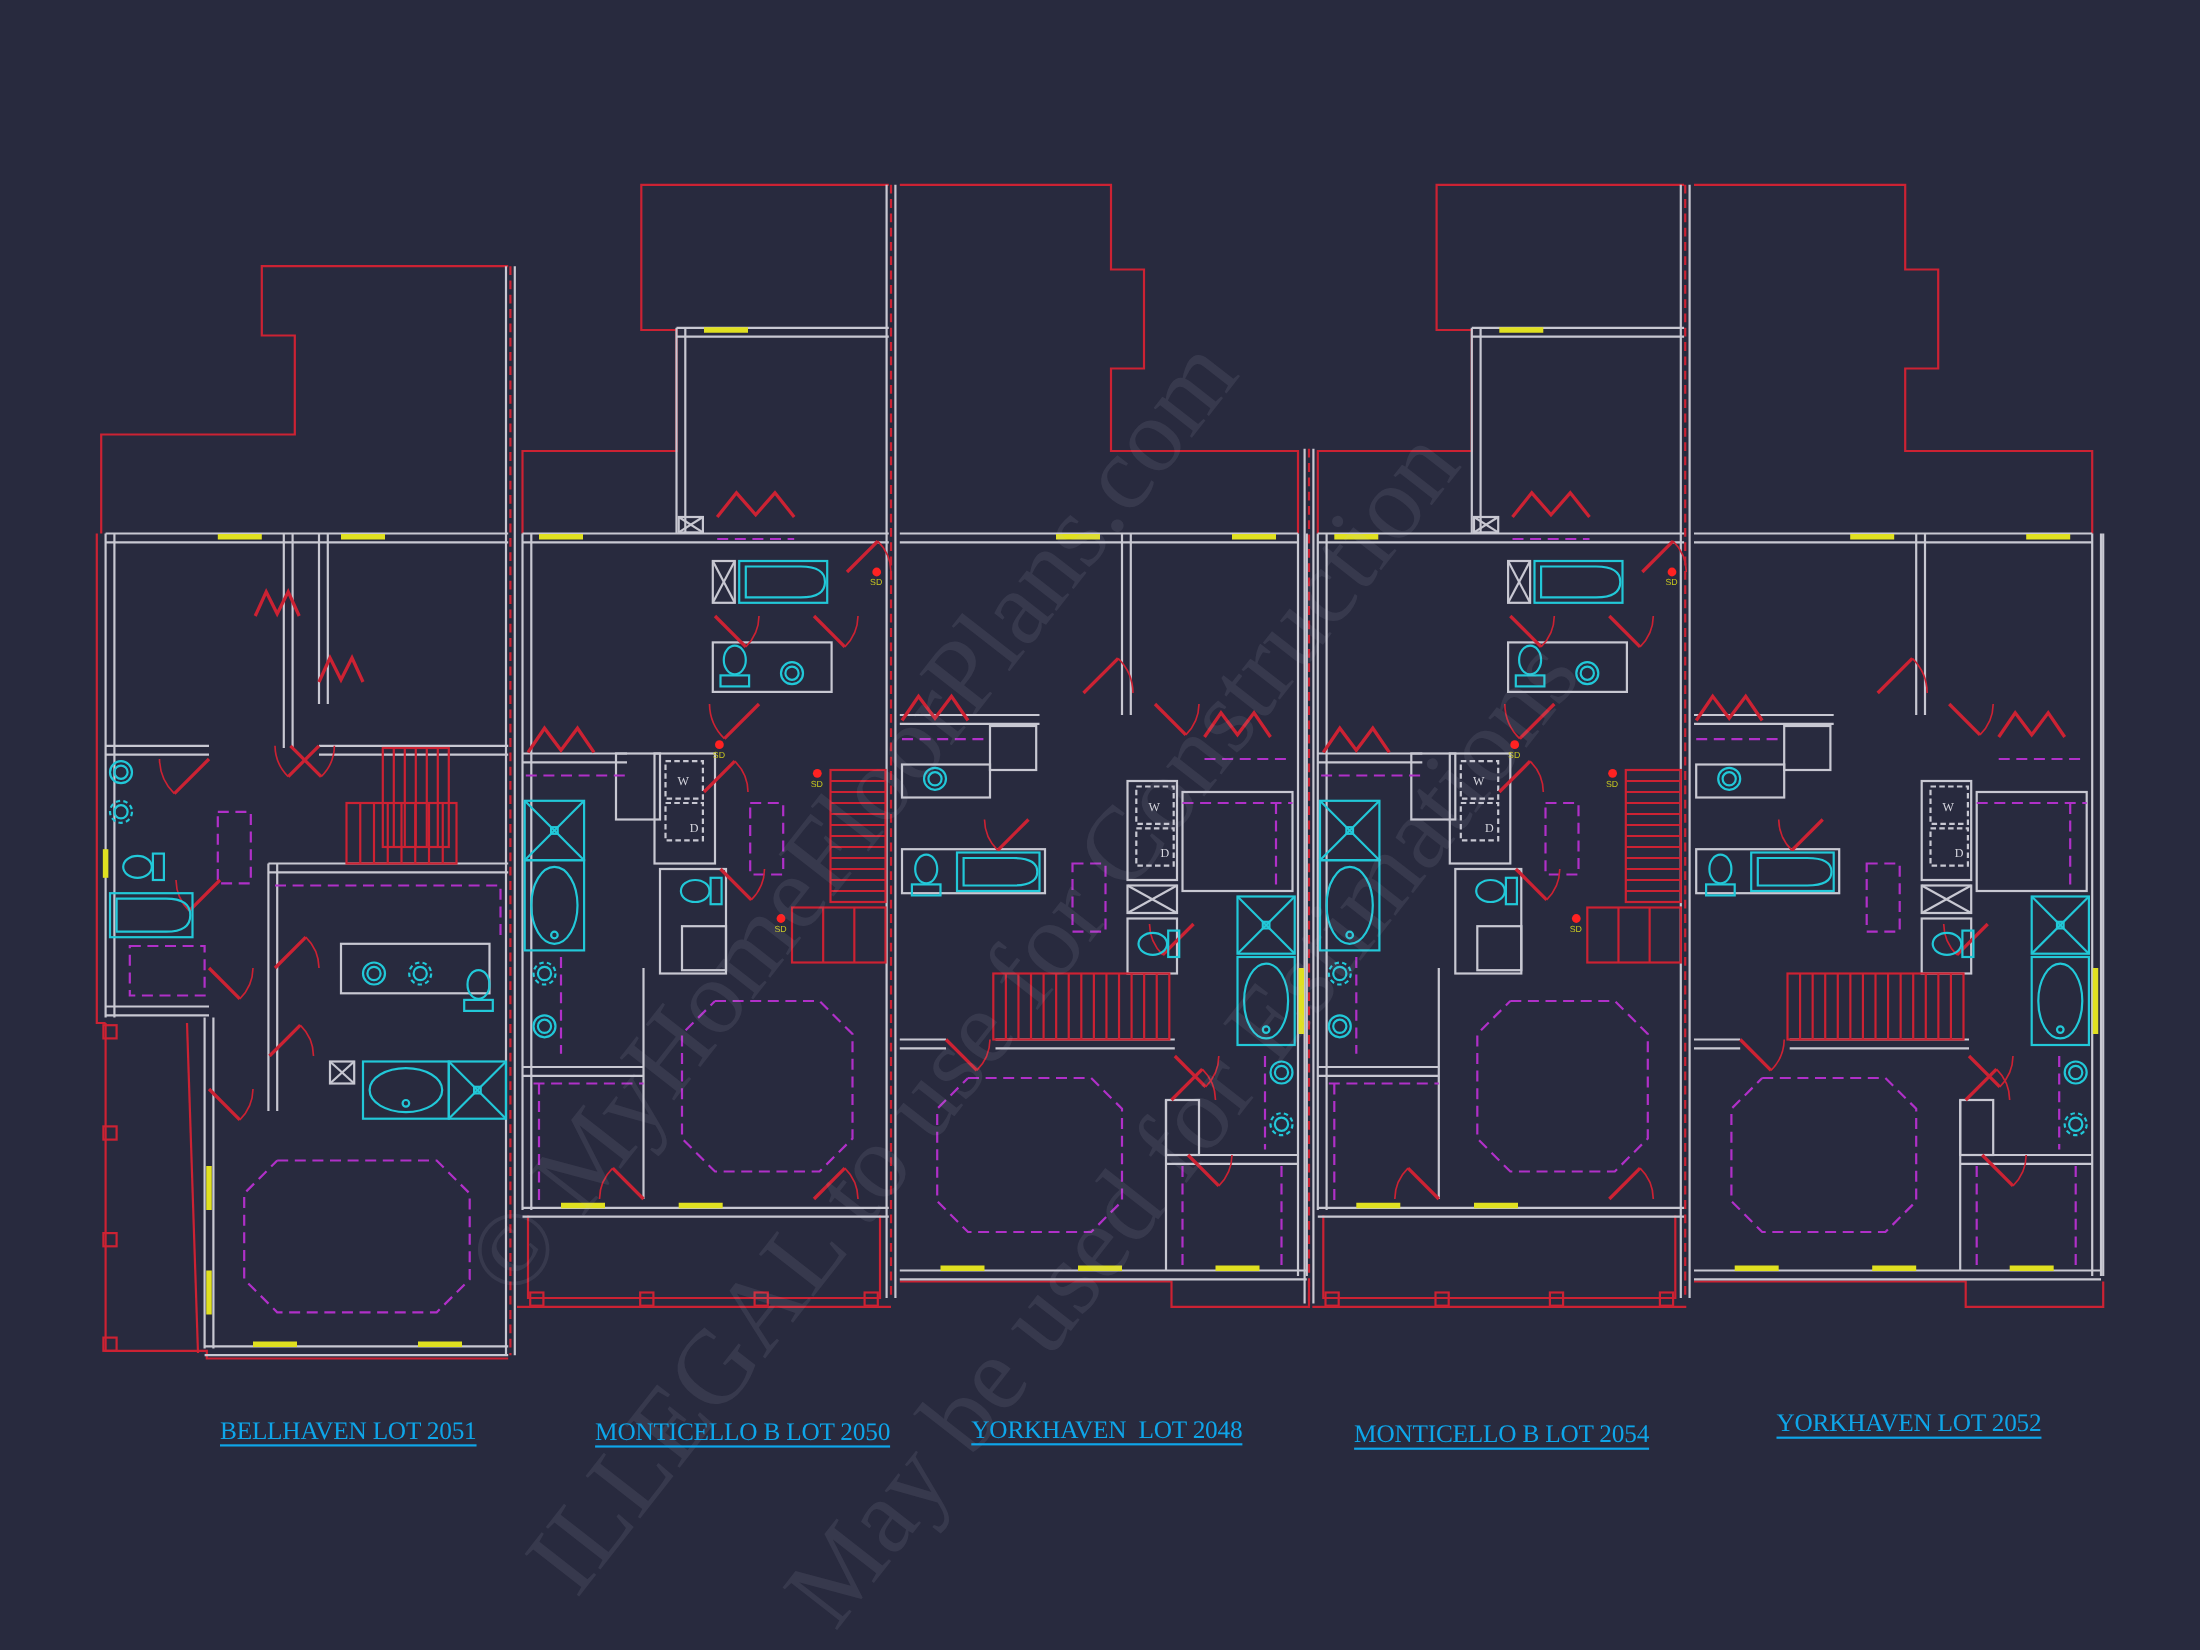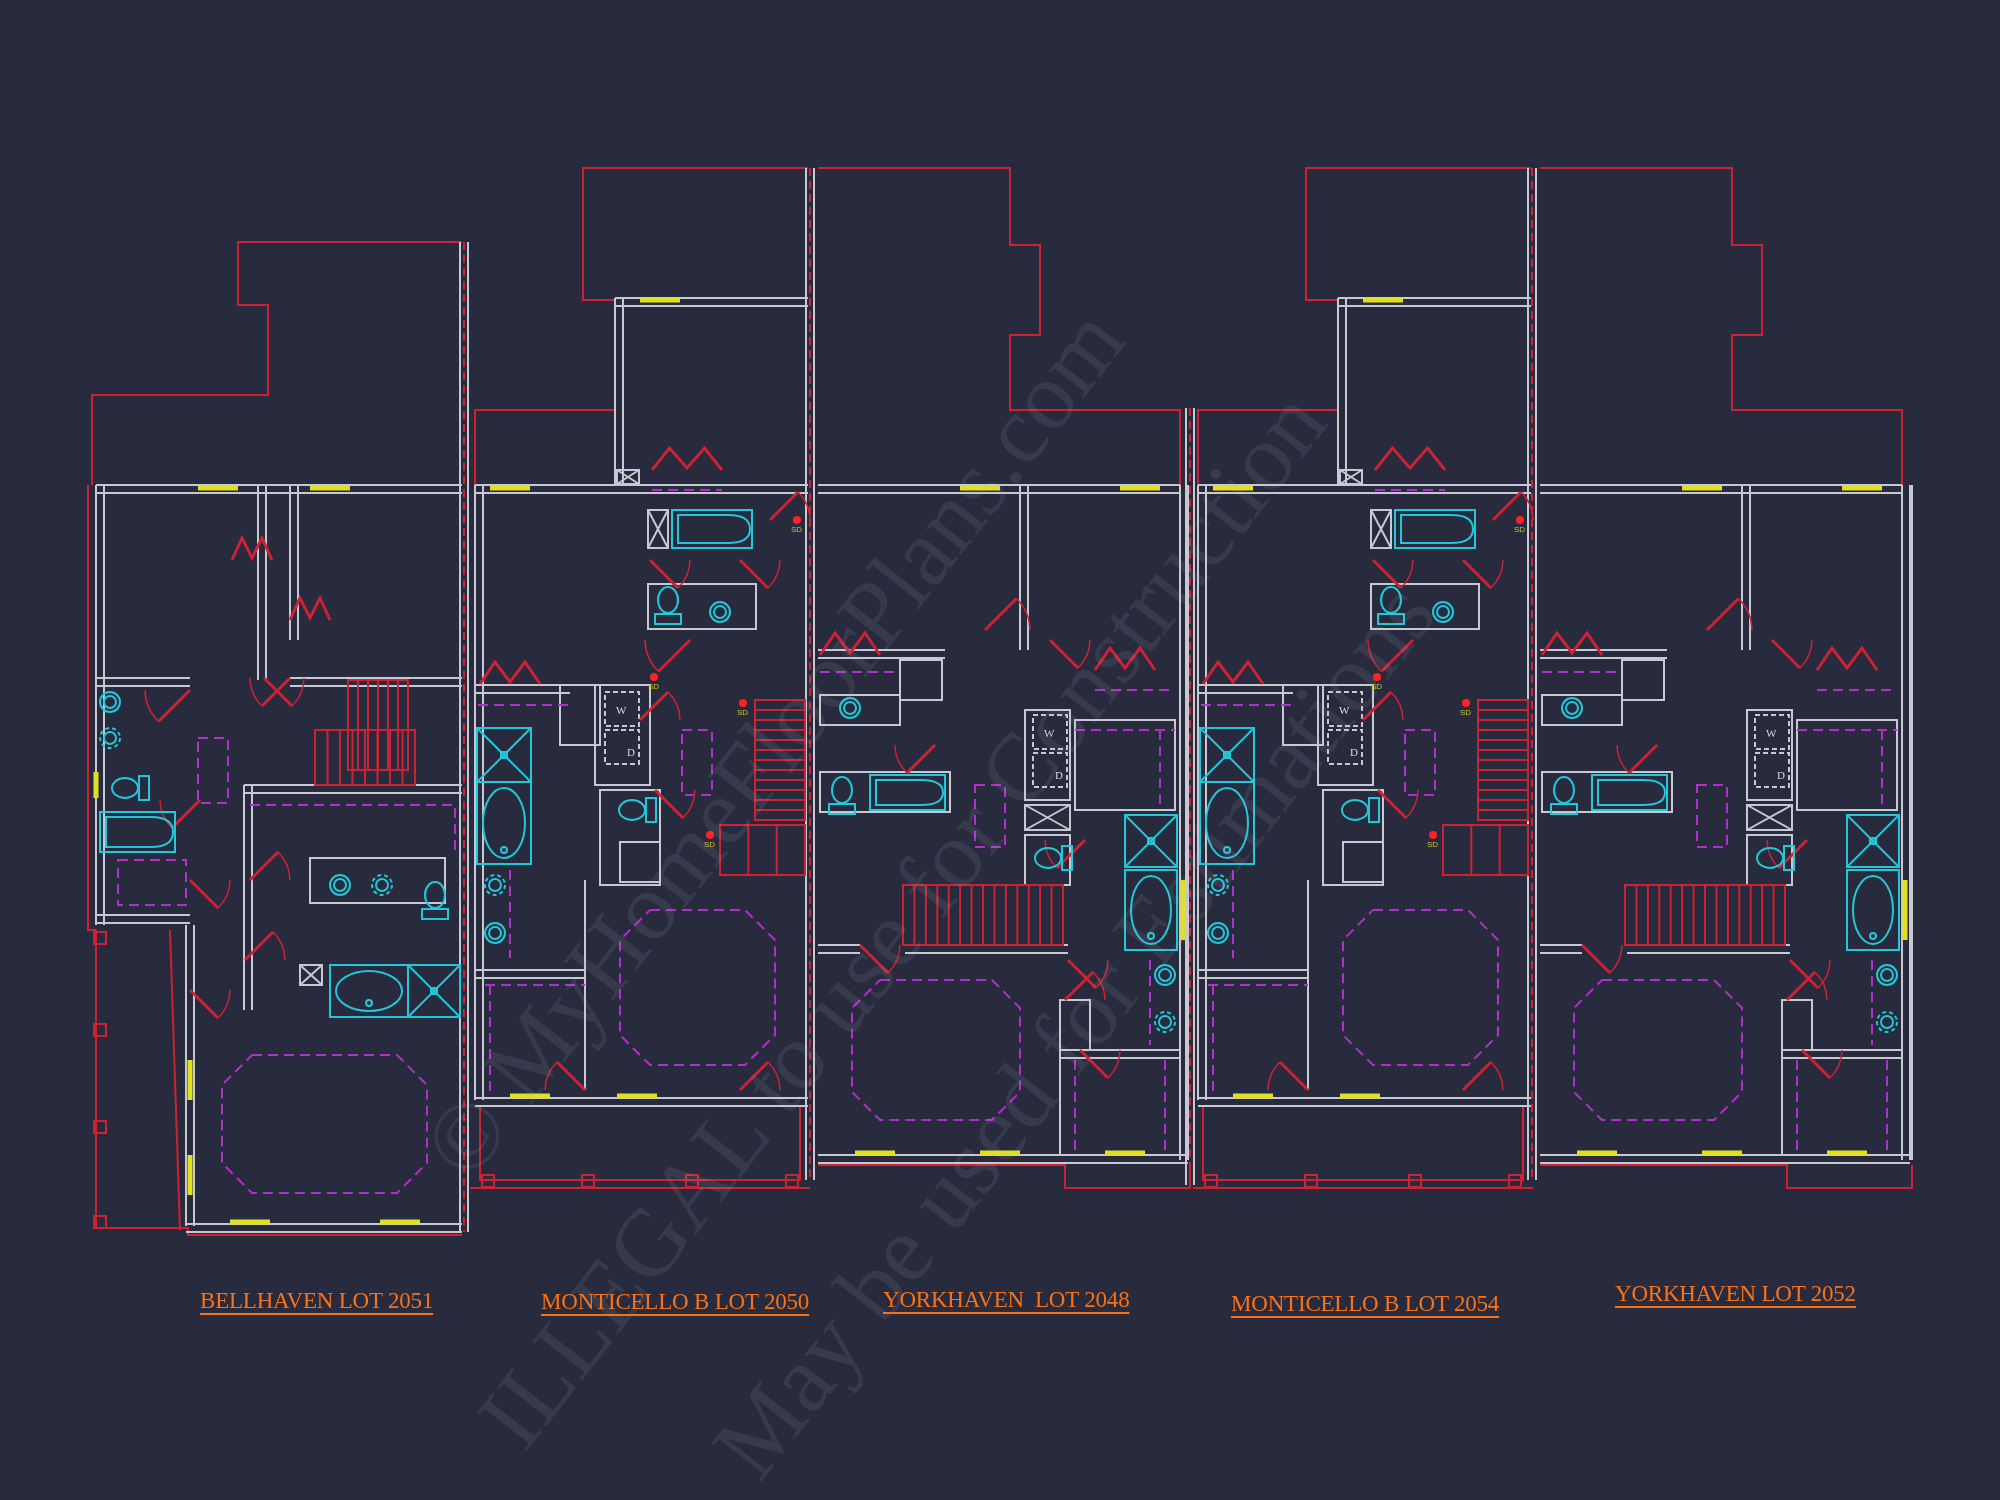--- a/index.html
+++ b/index.html
@@ -1,19 +1,19 @@
 <!DOCTYPE html>
 <html><head>
 <meta charset="utf-8">
 <style>
   html, body { margin: 0; padding: 0; background: #282a3e; }
   body { width: 2000px; height: 1500px; overflow: hidden; position: relative;
          font-family: "Liberation Serif", "DejaVu Serif", serif; }
   #plan { position: absolute; left: 0; top: 0; width: 2000px; height: 1500px; }
-  .lot-label { position: absolute; color: #f97316; font-size: 23px; text-decoration: underline;
+  .lot-label { position: absolute; color: #0ea5e9; font-size: 23px; text-decoration: underline;
                text-underline-offset: 5px; text-decoration-thickness: 2px; white-space: pre; letter-spacing: -0.2px;
                font-family: "Liberation Serif", serif; }
   .wm { position: absolute; color: rgba(200,200,215,0.10); font-family: "Liberation Serif", serif;
         font-size: 96px; white-space: nowrap; transform-origin: 0 0; pointer-events: none; }
 </style>
 </head>
 <body>
 
 <svg id="plan" viewBox="0 0 2000 1500" xmlns="http://www.w3.org/2000/svg">
   <g id="outlines" fill="none" stroke="#cc2233" stroke-width="2">

